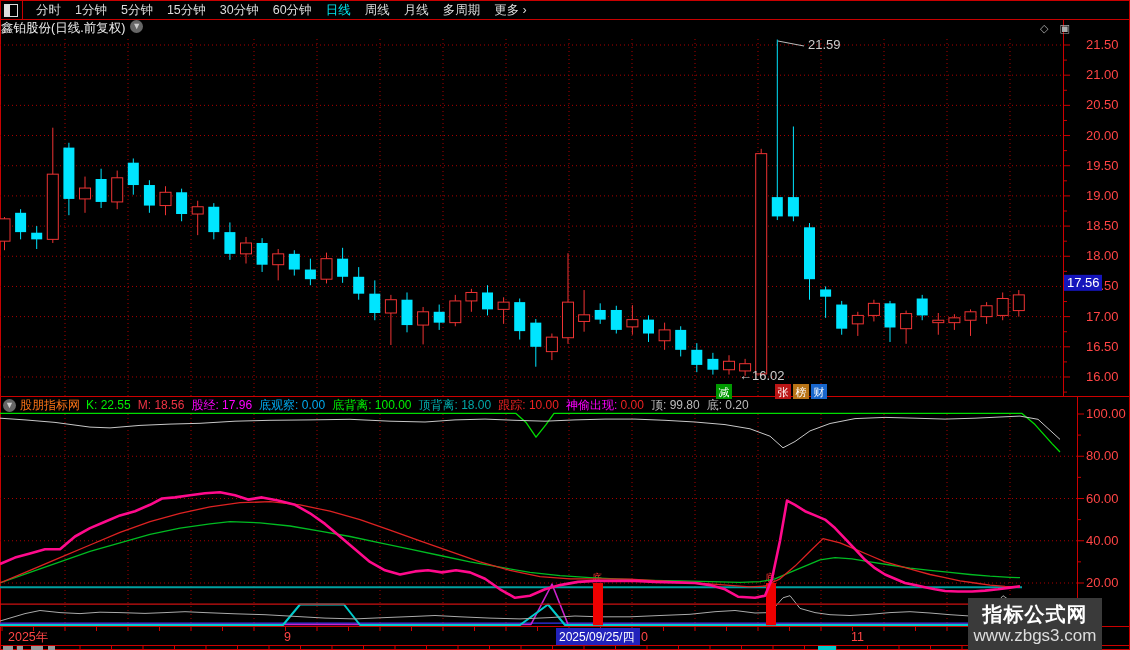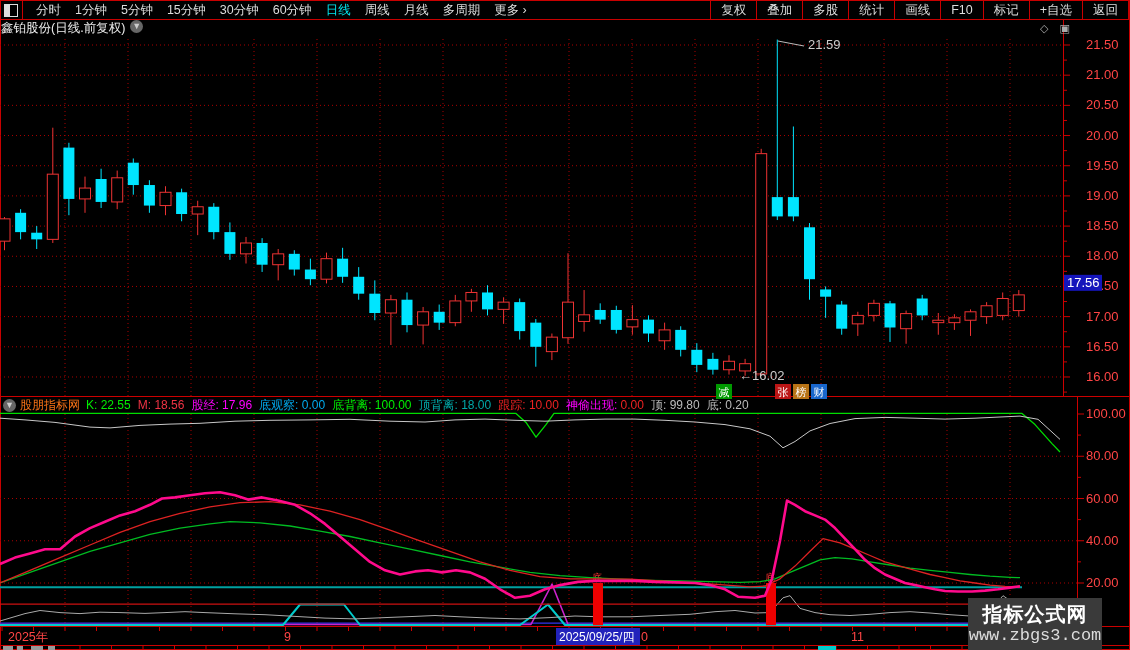--- a/index.html
+++ b/index.html
@@ -28,44 +28,33 @@
   
   #indheader{left:1px;top:397px;width:1075px;height:17px;display:flex;align-items:center;z-index:6;
              font-size:12px;white-space:nowrap;overflow:hidden;}
   #indheader .circle-chev{margin:0 4px 0 2px;}
   #ind-title{color:#f97316;margin-right:6px;}
   .ind-pair{margin-right:7px;}
   
   #watermark{left:968px;top:598px;width:134px;height:52px;background:#3a3a3a;z-index:9;
              display:flex;flex-direction:column;align-items:center;justify-content:center;}
   #watermark .l1{color:#fff;font-size:20px;font-weight:bold;letter-spacing:1px;line-height:24px;}
-  #watermark .l2{color:#ddd;font-size:17px;line-height:20px;font-family:Liberation Mono, monospace;}
+  #watermark .l2{color:#ddd;font-size:17px;line-height:20px;}
   svg{position:absolute;left:0;top:0;z-index:3;}
   svg text{font-family:"Liberation Sans","DejaVu Sans",sans-serif;}
 </style>
 </head>
 <body>
 
 <div id="frame" class="abs"></div>
 
 <div id="menubar" class="abs">
   <span id="winicon"></span>
   <span id="menu-sep"></span>
   <div id="menu-left"><span class="mitem">分时</span><span class="mitem">1分钟</span><span class="mitem">5分钟</span><span class="mitem">15分钟</span><span class="mitem">30分钟</span><span class="mitem">60分钟</span><span class="mitem active">日线</span><span class="mitem">周线</span><span class="mitem">月线</span><span class="mitem">多周期</span><span class="mitem">更多 ›</span></div>
-  <div id="menu-right">
-      <span class="rmitem">复权</span>
-      <span class="rmitem">叠加</span>
-      <span class="rmitem">多股</span>
-      <span class="rmitem">统计</span>
-      <span class="rmitem">画线</span>
-      <span class="rmitem">F10</span>
-      <span class="rmitem">标记</span>
-      <span class="rmitem">+自选</span>
-      <span class="rmitem">返回</span>
-    </div>
 </div>
 
 <div id="titlebar" class="abs">
   <span>鑫铂股份(日线.前复权)</span>
   <span class="circle-chev">▼</span>
 </div>
 <div id="title-icons" class="abs">◇ ▣</div>
 
 <svg id="chart" width="1130" height="650" viewBox="0 0 1130 650">
     <line x1="1" y1="396.5" x2="1129" y2="396.5" stroke="#cc0000" stroke-width="1"></line>

